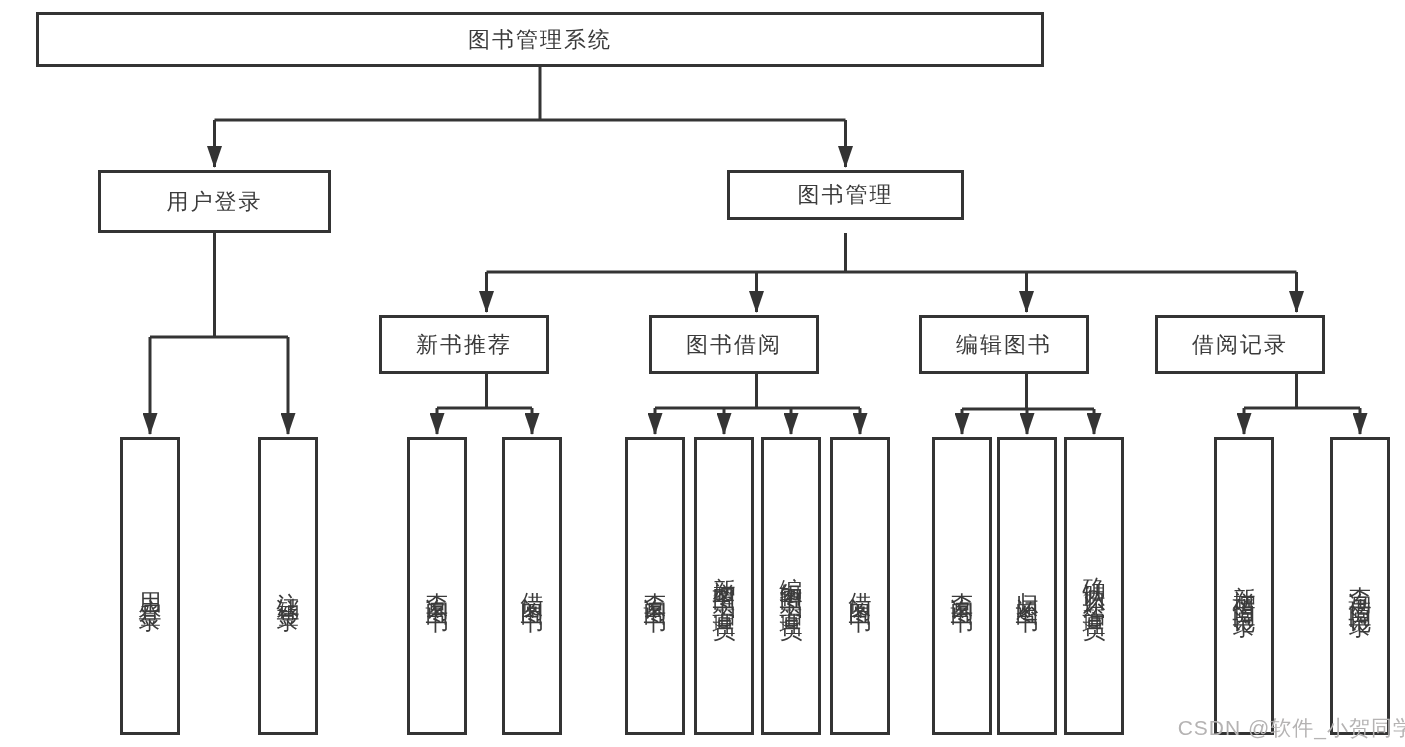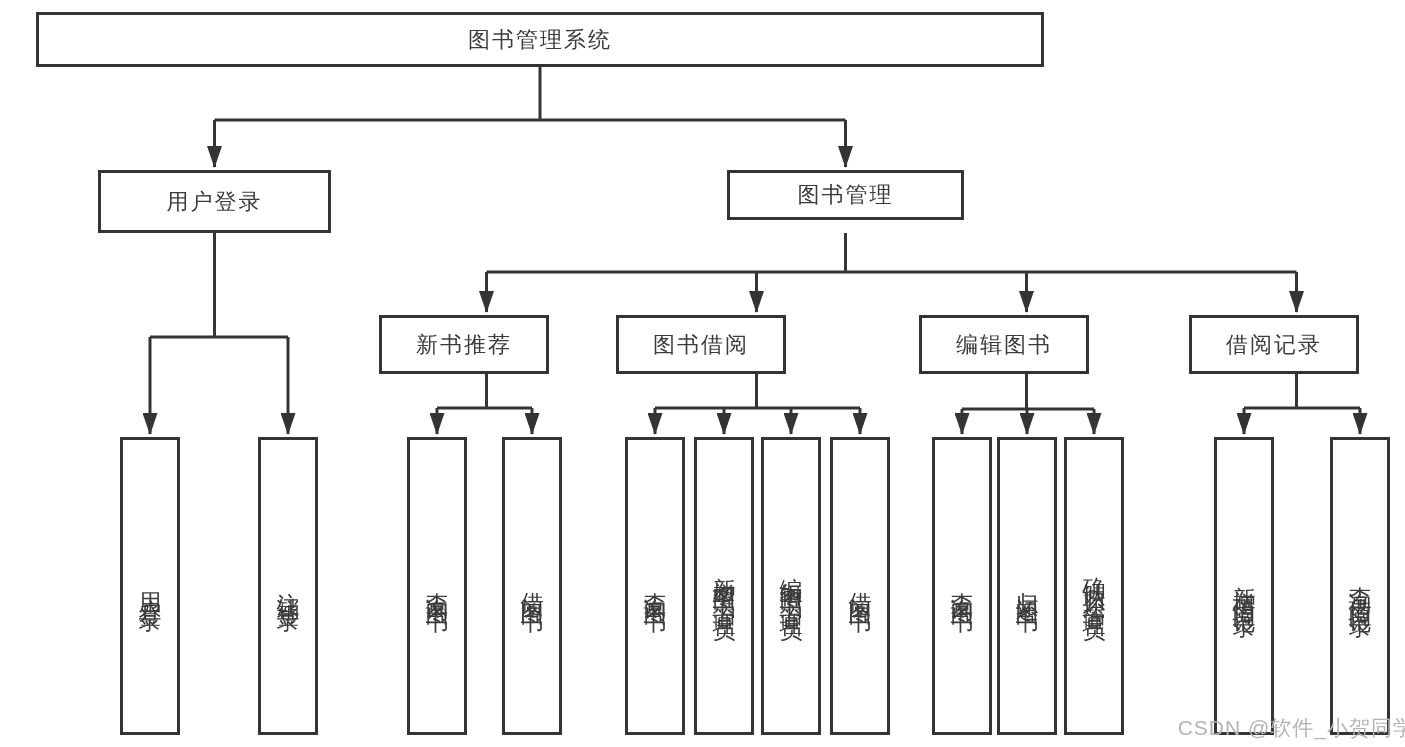--- a/index.html
+++ b/index.html
@@ -25,22 +25,22 @@
     box-sizing: border-box;
     display: flex;
     align-items: center;
     justify-content: center;
   }
   .hbox { font-size: 22px; letter-spacing: 2px; }
   .root  { left: 20px;  top: 12px;  width: 1008px; height: 55px; }
   .l2a   { left: 82px;  top: 170px; width: 233px;  height: 63px; }
   .l2b   { left: 711px; top: 170px; width: 237px;  height: 50px; }
   .l3    { top: 315px;  width: 170px; height: 59px; }
-  .l3a { left: 363px; }  .l3b { left: 600px; text-align: center; }
-  .l3c { left: 903px; }  .l3d { left: 1173px; }
+  .l3a { left: 363px; }  .l3b { left: 633px; text-align: center; }
+  .l3c { left: 903px; }  .l3d { left: 1139px; }
   .leaf  { top: 437px; width: 60px; height: 298px; }
   .leaf span {
     writing-mode: vertical-rl;
     text-orientation: mixed;
     font-size: 23px;
     letter-spacing: 6px;
     line-height: 1;
     white-space: nowrap;
   }
   .lf1  { left: 104px; }  .lf2  { left: 242px; }

